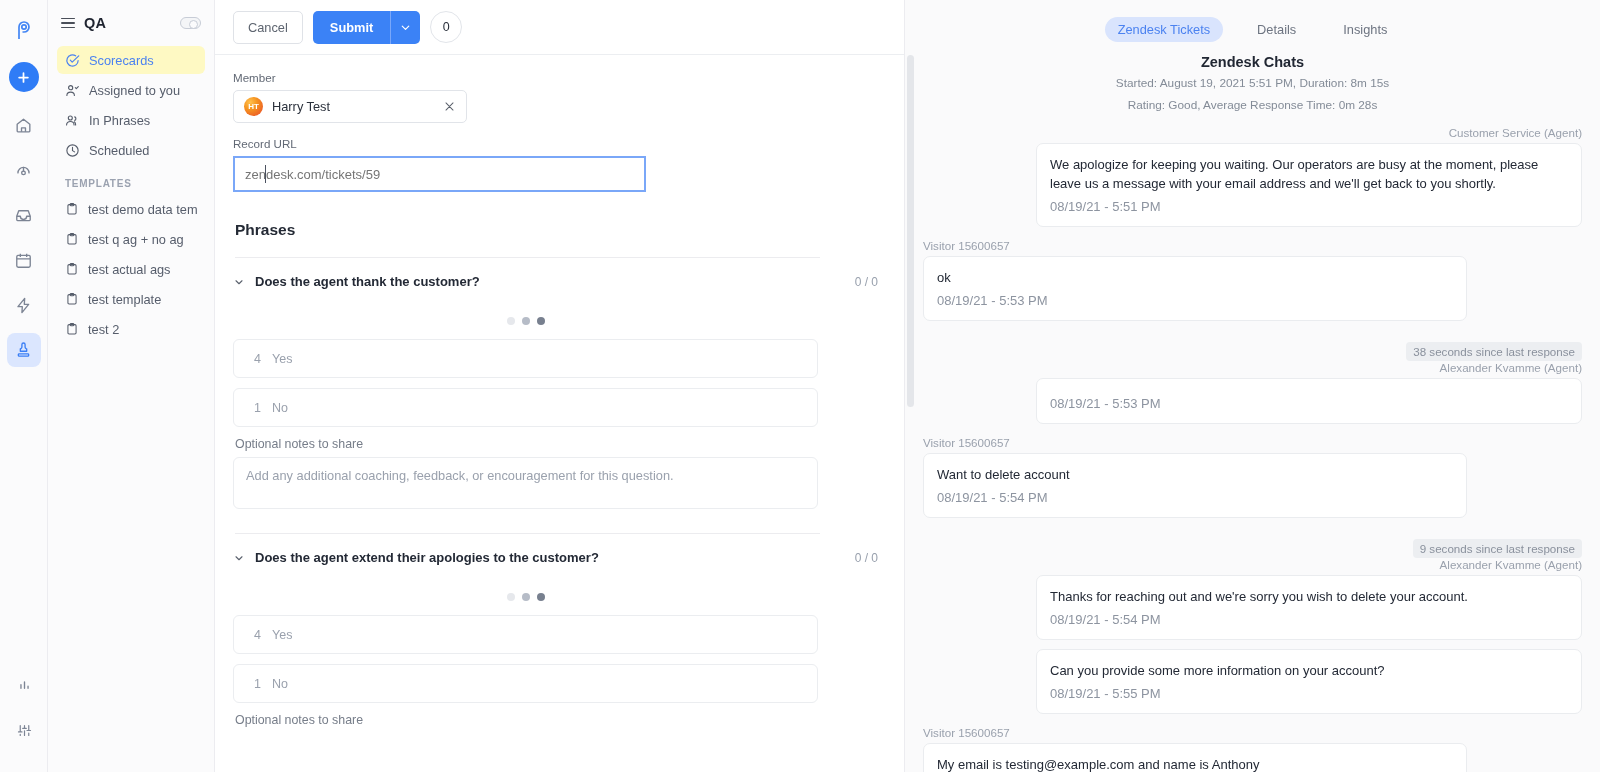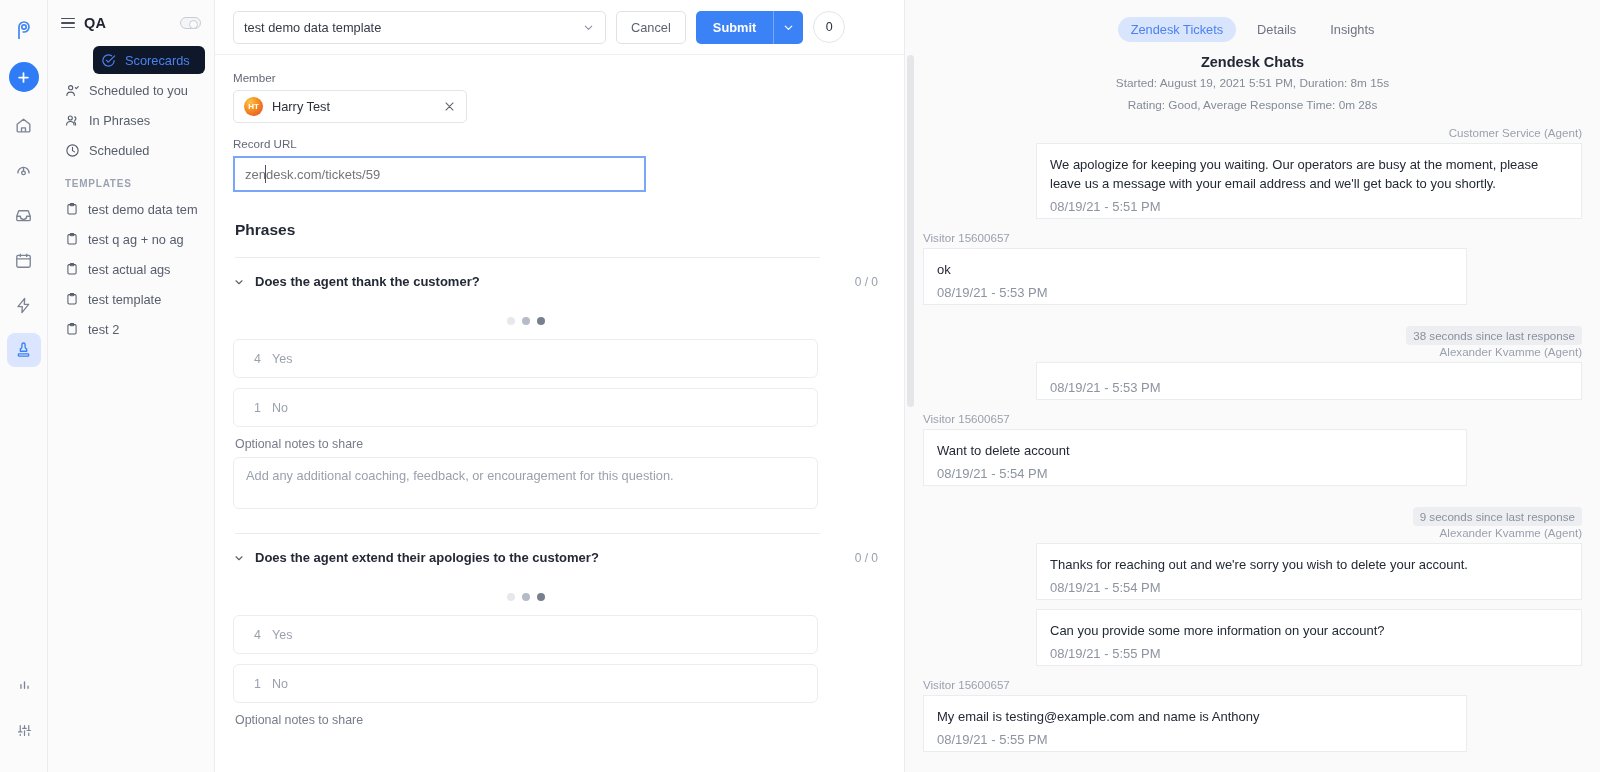--- a/index.html
+++ b/index.html
@@ -56,21 +56,21 @@
     content:""; position: absolute; right: 1.6px; top: 1.5px;
     width: 7px; height: 7px; border-radius: 50%;
     border: 1.4px solid #c7ccd6; background: #fbfbfc;
   }
   .nav-item {
     height: 28px; display: flex; align-items: center; gap: 9px;
     padding: 0 8px; border-radius: 6px; cursor: pointer;
     font-size: 12.8px; color: #565d6b; margin-bottom: 2px;
   }
   .nav-item svg { flex: 0 0 auto; }
-  .nav-item.active { background: #0f172a; color: #4b82f0; font-weight: 400; margin-left: 36px; }
+  .nav-item.active { background: #fef9c3; color: #4b82f0; font-weight: 400; }
   .nav-sec {
     font-size: 10px; font-weight: 700; letter-spacing: .75px;
     color: #9ba2b0; padding: 0 8px; margin: 14px 0 6px;
   }
   .nav-item .lbl { overflow: hidden; white-space: nowrap; }
 
   
   .mid {
     width: 690px; min-width: 690px; height: 772px;
     background: #fff; position: relative;
@@ -169,35 +169,35 @@
 
   
   .right {
     flex: 1 1 auto; height: 772px; background: #fafafb;
     position: relative; padding: 0 18px; overflow: hidden;
   }
   .right-scroll {
     position: absolute; left: 2px; top: 55px; width: 7px; height: 352px;
     background: #e4e6ea; border-radius: 4px;
   }
-  .tabs { display: flex; justify-content: center; gap: 8px; padding-top: 17px; }
+  .tabs { display: flex; justify-content: center; gap: 21px; padding-top: 17px; }
   .tab {
     padding: 5px 13px; border-radius: 14px; font-size: 12.8px;
     color: #6d7481; cursor: pointer;
   }
   .tab.active { background: #d9e4fd; color: #4b82f0; }
   .chat-title { text-align: center; font-size: 14.5px; font-weight: 700; color: #212733; margin-top: 12px; }
   .chat-meta { text-align: center; font-size: 11.8px; color: #838b97; margin-top: 5px; line-height: 17px;}
 
   .msg-block { margin-top: 12px; }
   .who { font-size: 11.6px; color: #9aa1ad; margin-bottom: 4px; }
   .who.right-al { text-align: right; }
   .bubble {
-    border: 1px solid #eaecef; background: #fff; border-radius: 0;
-    padding: 11px 13px 4px 13px;
+    border: 1px solid #eaecef; background: #fff; border-radius: 7px;
+    padding: 11px 13px 12px 13px;
   }
   .bubble .txt { font-size: 13px; color: #232935; line-height: 19px; }
   .bubble .ts { font-size: 13px; color: #8d94a0; margin-top: 6px; }
   .b-agent { margin-left: 113px; }
   .b-visitor { margin-right: 115px; }
   .since {
     display: inline-block; float: right; clear: both;
     background: #eceef1; color: #8a919d; font-size: 11.6px;
     padding: 3px 7px; border-radius: 4px; margin: 9px 0 0 0; text-align: right;
   }
@@ -293,21 +293,21 @@
     </div>
 
     <div class="nav-item">
       <span style="display:flex">
         <svg width="15" height="15" viewBox="0 0 24 24" fill="none" stroke="currentColor" stroke-width="1.8" stroke-linecap="round" stroke-linejoin="round">
             <circle cx="9" cy="7.5" r="3.3"></circle>
             <path d="M3 20c0-3.3 2.7-5.5 6-5.5s6 2.2 6 5.5"></path>
             <path d="M16.5 7.5l1.6 1.6 3.2-3.2"></path>
           </svg>
       </span>
-      <span class="lbl">Scheduled to you</span>
+      <span class="lbl">Assigned to you</span>
     </div>
 
     <div class="nav-item">
       <span style="display:flex">
         <svg width="15" height="15" viewBox="0 0 24 24" fill="none" stroke="currentColor" stroke-width="1.8" stroke-linecap="round" stroke-linejoin="round">
             <circle cx="8.5" cy="8" r="3.2"></circle>
             <path d="M2.5 19c0-3.2 2.7-5.4 6-5.4s6 2.2 6 5.4"></path>
             <path d="M15.5 6.2a3 3 0 0 1 0 5.6M17 19c0-2.4-.8-4-2-5"></path>
           </svg>
       </span>
@@ -368,28 +368,20 @@
             <rect x="5" y="4.5" width="14" height="16" rx="2"></rect>
             <rect x="9" y="2.5" width="6" height="4" rx="1.3"></rect>
           </svg>
       </span>
       <span class="lbl">test 2</span>
     </div>
   </div>
 
   <div class="mid">
     <div class="mid-top">
-      <div class="tpl-select">
-        <span>test demo data template</span>
-        <span class="chev">
-          <svg width="13" height="13" viewBox="0 0 24 24" fill="none" stroke="currentColor" stroke-width="2" stroke-linecap="round" stroke-linejoin="round">
-              <path d="M6 9.5l6 6 6-6"></path>
-            </svg>
-        </span>
-      </div>
       <button class="btn-cancel">Cancel</button>
       <div class="submit-grp">
         <button class="btn-submit">Submit</button>
         <button class="btn-submit-caret">
           <span style="display:flex">
             <svg width="13" height="13" viewBox="0 0 24 24" fill="none" stroke="currentColor" stroke-width="2.2" stroke-linecap="round" stroke-linejoin="round">
                 <path d="M6 9.5l6 6 6-6"></path>
               </svg>
           </span>
         </button>

